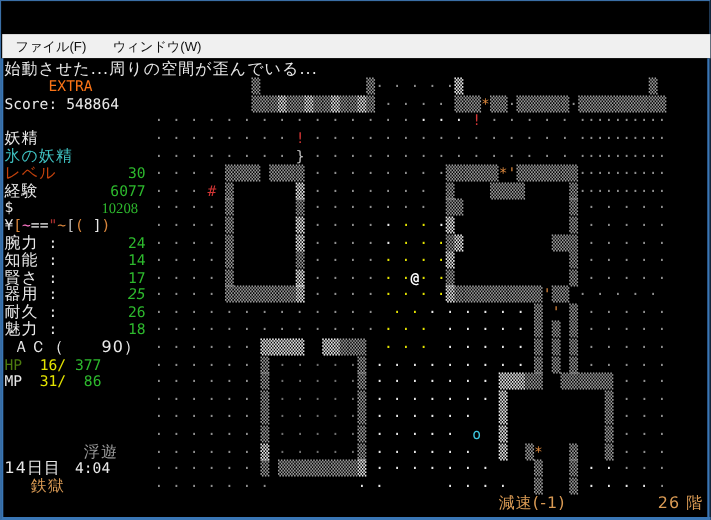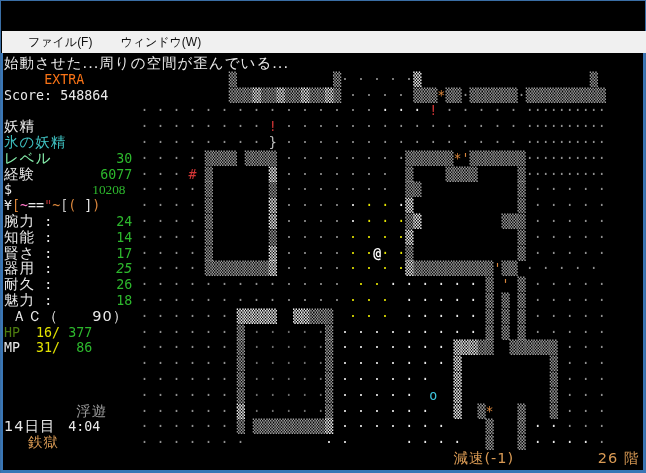--- a/index.html
+++ b/index.html
@@ -6,21 +6,21 @@
     font-family:"Liberation Sans",sans-serif;}
   #win{position:relative;width:646px;height:473px;background:#000;border:1px solid #3a6ea5;box-sizing:border-box;}
   #titlebar{position:absolute;left:1px;top:0;width:644px;height:30px;background:#ffffff;display:flex;align-items:center;}
   #appicon{margin-left:9px;width:16px;height:16px;flex:0 0 16px;}
   #title{margin-left:8px;font-size:12px;color:#101010;white-space:nowrap;}
   #controls{position:absolute;right:0;top:0;height:30px;display:flex;}
   .wbtn{width:33px;height:30px;display:flex;align-items:center;justify-content:center;
         font-size:13px;color:#101010;cursor:default;}
   #menubar{position:absolute;left:1px;top:30px;width:644px;height:22px;background:#f0f0f0;
         display:flex;align-items:center;font-size:12px;color:#101010;}
-  .mitem{padding:0 2px;height:100%;display:flex;align-items:center;white-space:nowrap;margin-left:24px;}
+  .mitem{padding:0 12px;height:100%;display:flex;align-items:center;white-space:nowrap;}
   #game{position:absolute;left:2px;top:52px;width:642px;height:417px;background:#000;overflow:hidden;}
   #lstrip,#rstrip{position:absolute;top:52px;height:417px;width:2px;background:#3a76b5;}
   #lstrip{left:0;} #rstrip{right:0;}
   #bstrip{position:absolute;left:0;top:469px;width:646px;height:4px;background:#3a76b5;}
   .seg{position:absolute;font-family:"DejaVu Sans Mono",monospace;font-size:13.3px;
        line-height:15.8px;white-space:pre;}
   .seg.jp{font-family:"DejaVu Sans","Liberation Sans",sans-serif;font-size:14.5px;
        letter-spacing:1px;}
 </style>
 </head>
@@ -71,21 +71,21 @@
       <span class="seg" style="left: 378.175px; top: 66.2px; color: rgb(143, 143, 143);">· · · · · · ·</span>
       <span class="seg" style="left: 490.525px; top: 66.2px; color: rgb(143, 143, 143);">· ·</span>
       <span class="seg" style="left: 522.625px; top: 66.2px; color: rgb(143, 143, 143);">··········</span>
       <span class="seg jp" style="left: 1px; top: 82px; color: rgb(63, 194, 194);">氷の妖精</span>
       <span class="seg" style="left: 137.425px; top: 82px; color: rgb(143, 143, 143);">· · · · · · · ·</span>
       <span class="seg" style="left: 265.825px; top: 82px; color: rgb(192, 192, 192);">}</span>
       <span class="seg" style="left: 281.875px; top: 82px; color: rgb(143, 143, 143);">· · · · · ·</span>
       <span class="seg" style="left: 378.175px; top: 82px; color: rgb(143, 143, 143);">· · · · · · ·</span>
       <span class="seg" style="left: 490.525px; top: 82px; color: rgb(143, 143, 143);">· ·</span>
       <span class="seg" style="left: 522.625px; top: 82px; color: rgb(143, 143, 143);">··········</span>
-      <span class="seg jp" style="left: 1px; top: 97.8px; color: #86efac;">レベル</span>
+      <span class="seg jp" style="left: 1px; top: 97.8px; color: #c2410c;">レベル</span>
       <span class="seg" style="left: 113.35px; top: 97.8px; color: rgb(45, 184, 45);">30</span>
       <span class="seg" style="left: 137.425px; top: 97.8px; color: rgb(143, 143, 143);">· · · ·</span>
       <span class="seg" style="left: 201.625px; top: 97.8px; color: rgb(160, 160, 160);">▒▒▒▒</span>
       <span class="seg" style="left: 241.75px; top: 97.8px; color: rgb(160, 160, 160);">▒▒▒▒</span>
       <span class="seg" style="left: 281.875px; top: 97.8px; color: rgb(143, 143, 143);">· · · · · · ·</span>
       <span class="seg" style="left: 394.225px; top: 97.8px; color: rgb(143, 143, 143);">·</span>
       <span class="seg" style="left: 402.25px; top: 97.8px; color: rgb(160, 160, 160);">▒▒▒▒▒▒</span>
       <span class="seg" style="left: 450.4px; top: 97.8px; color: rgb(217, 134, 60);">*</span>
       <span class="seg" style="left: 458.425px; top: 97.8px; color: rgb(217, 134, 60);">'</span>
       <span class="seg" style="left: 466.45px; top: 97.8px; color: rgb(160, 160, 160);">▒▒▒▒▒▒▒</span>

